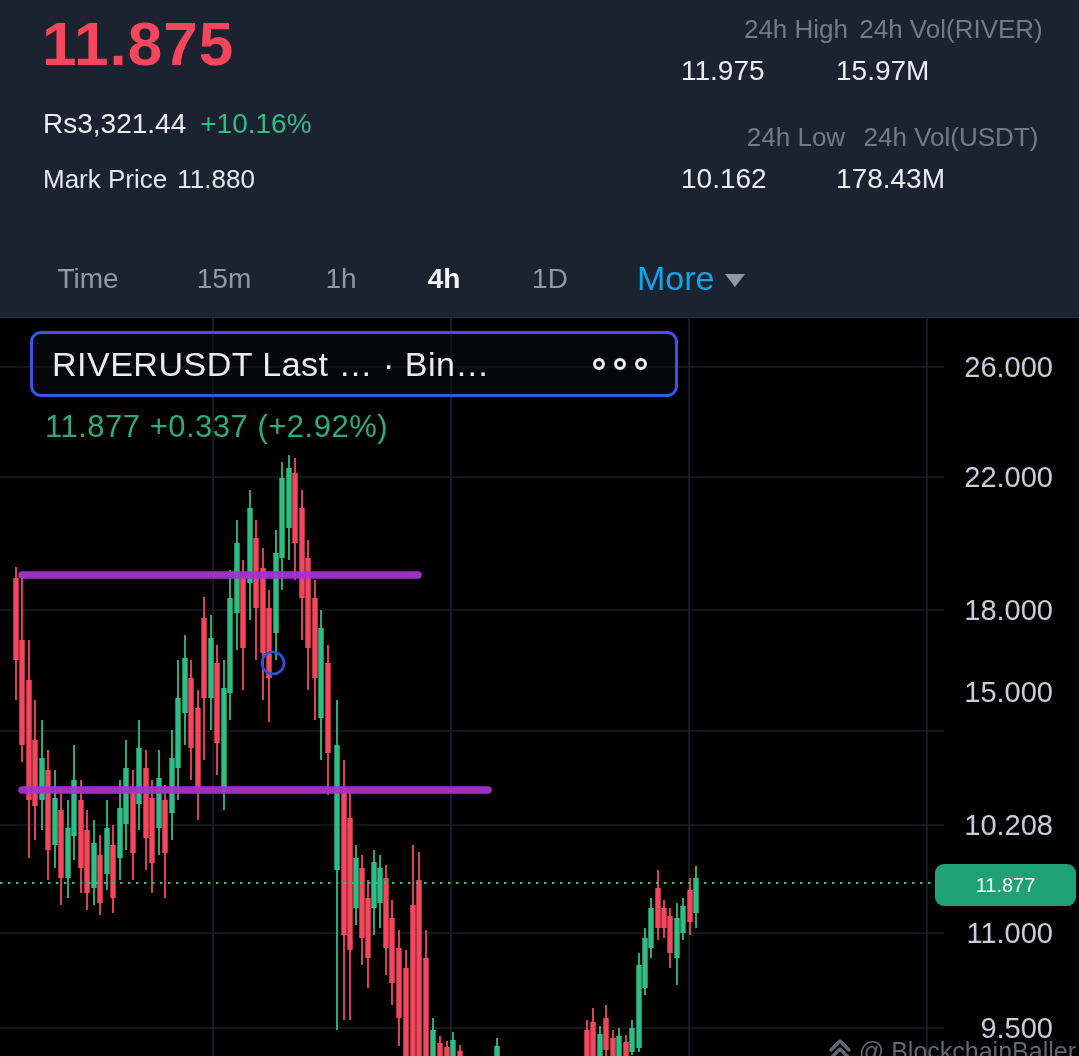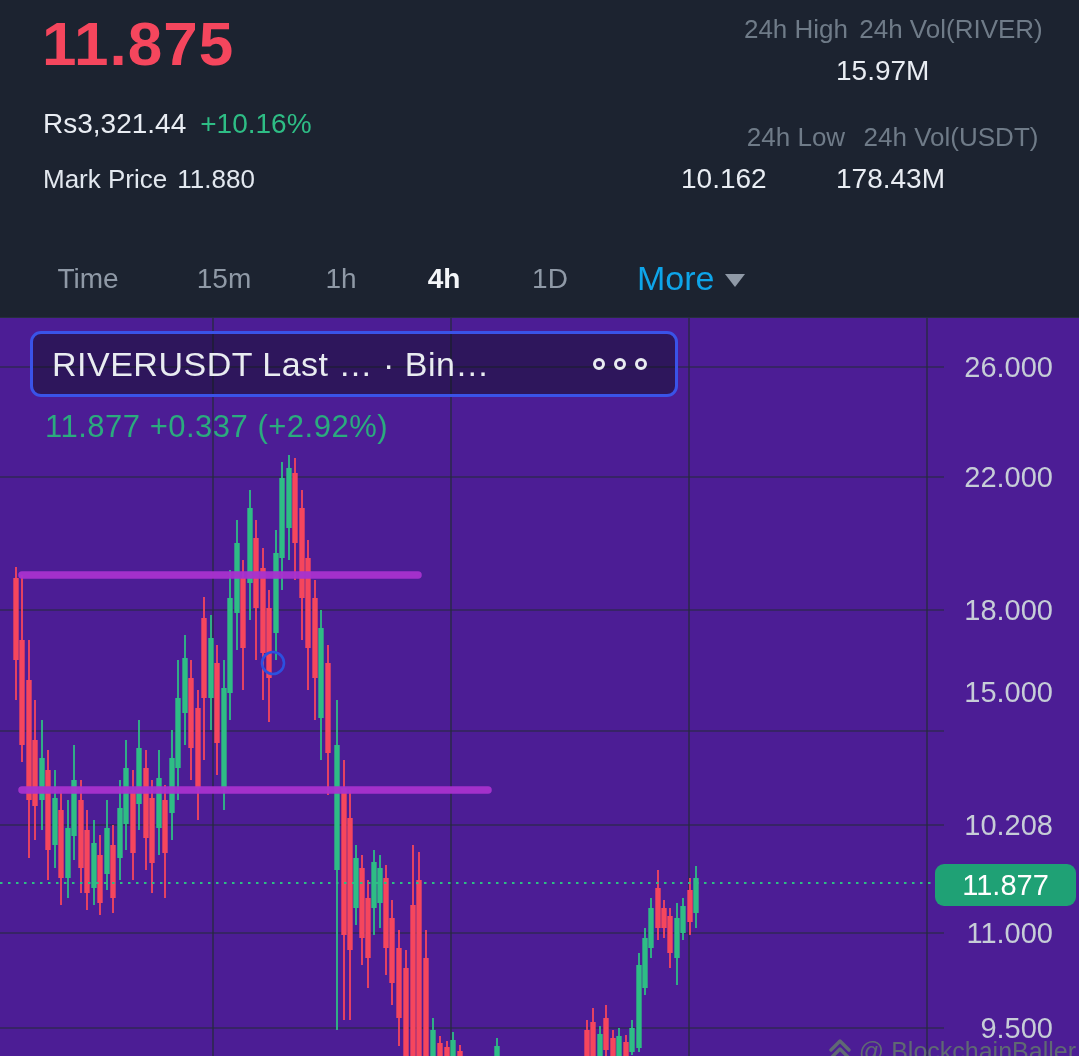--- a/index.html
+++ b/index.html
@@ -29,54 +29,55 @@
   .tab { position:absolute; top:0; height:57px; line-height:57px; font-size:28px; color:#8f99a6; transform:translateX(-50%); cursor:default; }
   .tab.active { color:#f4f6f9; font-weight:700; }
   .t0{left:88px;} .t1{left:224px;} .t2{left:341px;} .t3{left:444px;} .t4{left:550px;}
   .more-group { position:absolute; left:637px; top:0; height:57px; display:flex; align-items:center; gap:11px; }
   .more-label { font-size:34px; color:#0ea5e9; }
   .more-caret { width:0; height:0; border-left:10px solid transparent; border-right:10px solid transparent; border-top:13px solid #8f99a6; margin-top:3px; }
   .tb-icon { position:absolute; top:255px; width:42px; height:42px; }
   .ic0{left:828px;} .ic1{left:911px;} .ic2{left:999px;}
   .divider { position:absolute; left:0; top:317px; width:1079px; height:2px; background:#262f3c; }
   
-  .chart-region { position:absolute; left:0; top:318px; width:1079px; height:738px; background:#4c1d95; }
+  .chart-region { position:absolute; left:0; top:318px; width:1079px; height:738px; background:#000000; }
   #candles-svg { position:absolute; left:0; top:0; width:1079px; height:738px; display:block; }
   
   .legend-box { position:absolute; left:30px; top:13px; width:648px; height:66px;
     border:3px solid #3a53e8; border-radius:11px; background:rgba(11,15,22,0.45);
     display:flex; align-items:center; }
   .legend-title { margin-left:19px; font-size:34px; color:#e9ecf1; white-space:nowrap; letter-spacing:0.5px; }
   .legend-dots { position:absolute; right:28px; top:50%; transform:translateY(-50%); display:flex; gap:9px; }
   .legend-dots i { width:12px; height:12px; border:3px solid #e9ecf1; border-radius:50%; display:block; }
   .legend-sub { position:absolute; left:45px; top:91px; font-size:31px; color:#2bab7e; letter-spacing:0.5px; white-space:nowrap; }
   
   .axis-label { position:absolute; right:26px; font-size:29px; color:#c6cdd7; transform:translateY(-50%); }
   .a0{top:367px;} .a1{top:477px;} .a2{top:610px;} .a3{top:692px;} .a4{top:825px;} .a5{top:933px;} .a6{top:1028px;}
   .price-badge { position:absolute; left:935px; top:864px; width:141px; height:42px; background:#1fa175;
     border-radius:9px; display:flex; align-items:center; justify-content:center;
-    font-size:29px; color:#ffffff; font-weight:500; }
+    font-size:20px; color:#ffffff; font-weight:500; }
   
   .watermark { position:absolute; right:3px; top:1037px; height:30px; display:flex; align-items:flex-start; gap:7px;
     color:#5f6973; font-size:25px; white-space:nowrap; }
   .watermark svg { margin-top:2px; }
 </style>
 </head>
 <body>
 
 <div class="last-price">11.875</div>
 <div class="fiat-row">
   <span>Rs3,321.44</span><span class="pct">+10.16%</span>
 </div>
 <div class="mark-row">
   <span>Mark Price</span><span class="mp-val">11.880</span>
 </div>
 
 <div class="stat s0">
   <div class="lbl">24h High</div>
+  <div class="val">11.975</div>
 </div>
 <div class="stat s1">
   <div class="lbl">24h Vol(RIVER)</div>
   <div class="val">15.97M</div>
 </div>
 <div class="stat s2">
   <div class="lbl">24h Low</div>
   <div class="val">10.162</div>
 </div>
 <div class="stat s3">

